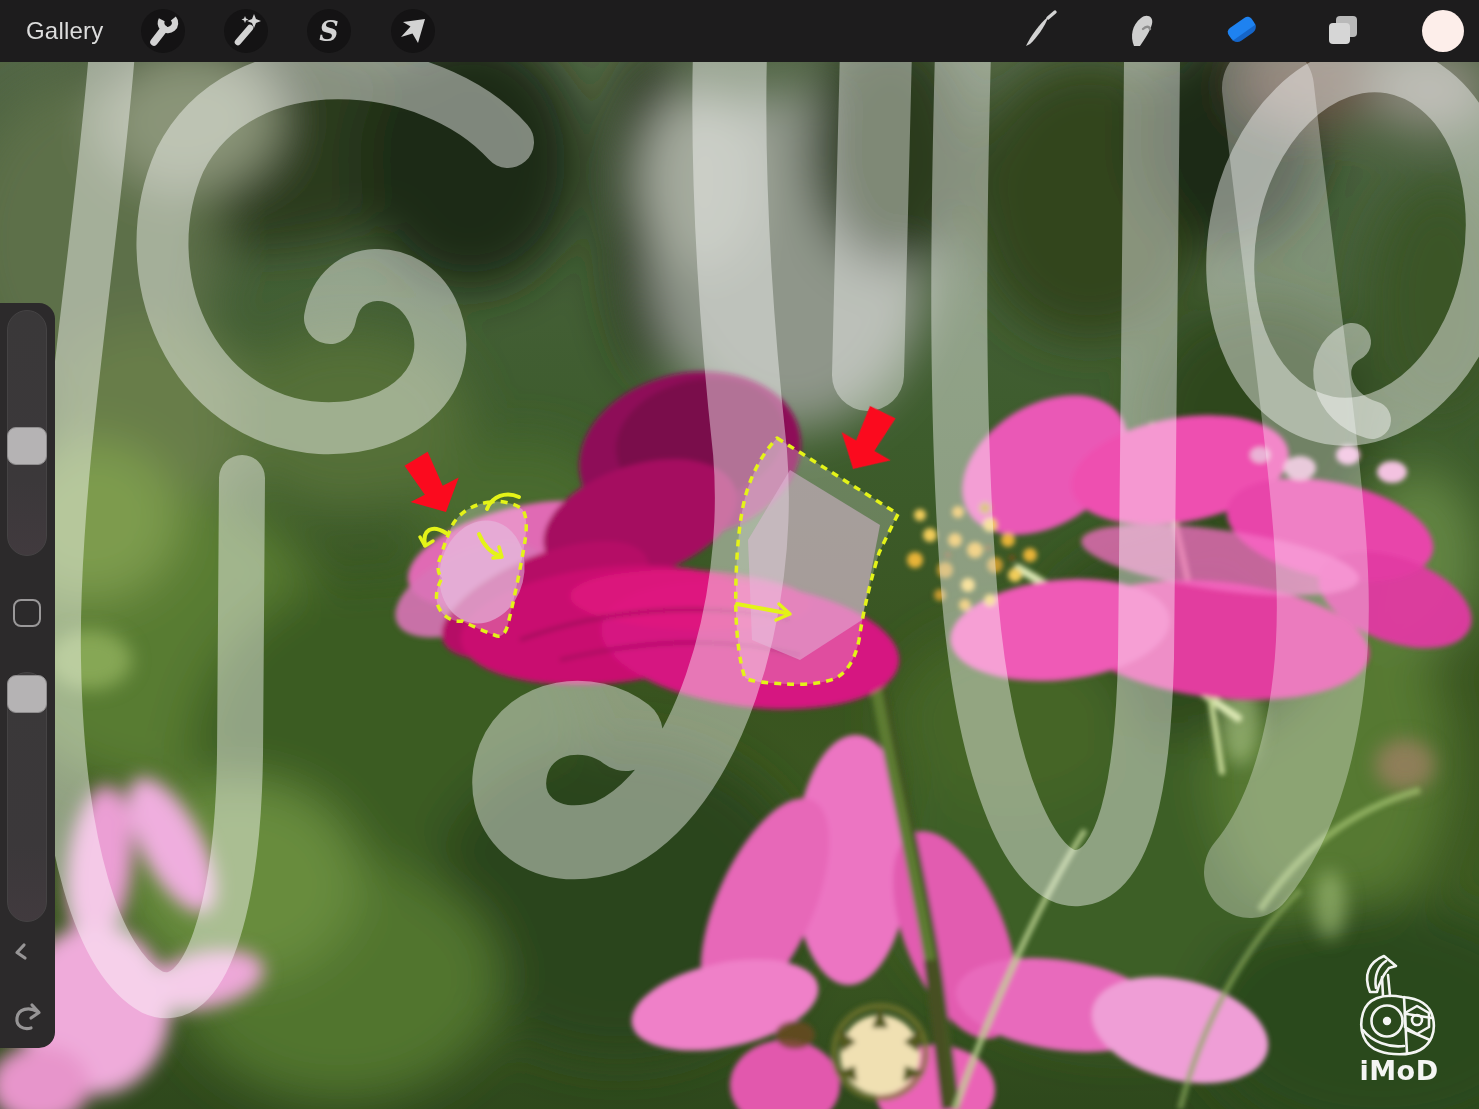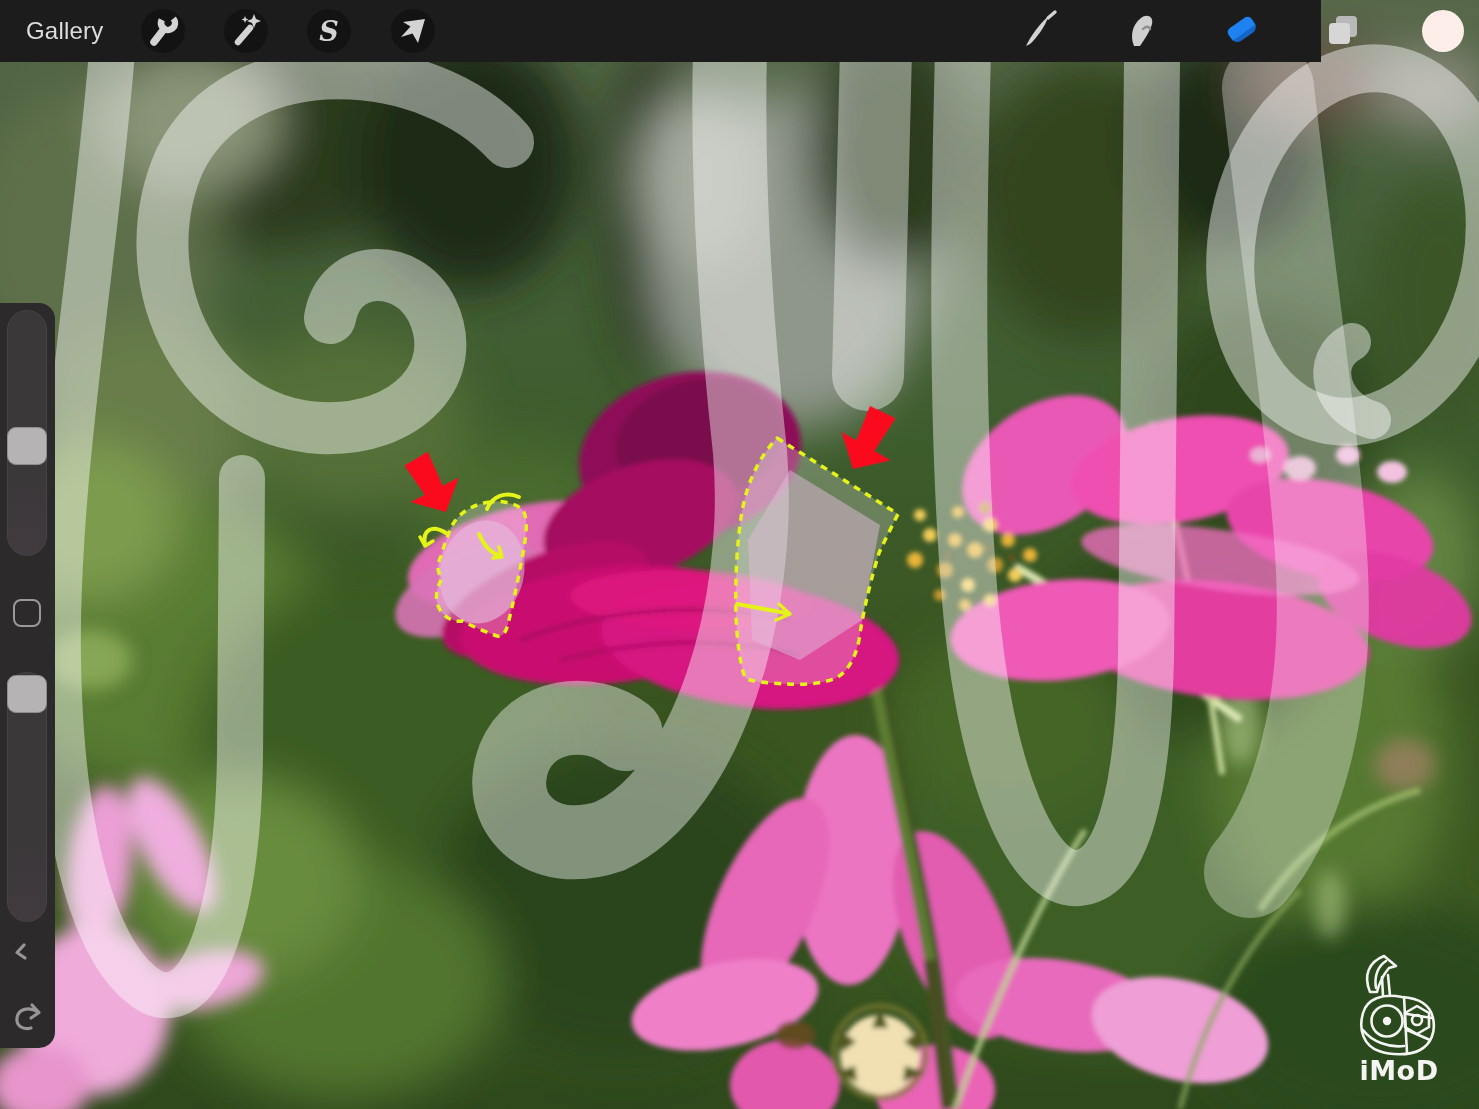--- a/index.html
+++ b/index.html
@@ -2,21 +2,21 @@
 <html style="--accent-blue: #1e82f0; --accent-blue-dark: #1565c8; --toolbar-bg: #1d1c1d; --icon-gray: #d3d3d3; --sidebar-bg: #2c2a2b; --slider-handle: #b5b3b4; --selection-dash: #e4f318; --arrow-red: #fb0a1e; --watermark-white: #ffffff; --swatch-color: #fdeeea;"><head>
 <meta charset="utf-8">
 <style>
   html,body{margin:0;padding:0;background:#000;}
   body{width:1479px;height:1109px;position:relative;overflow:hidden;
        font-family:"Liberation Sans", sans-serif;}
   .stage{position:absolute;inset:0;width:1479px;height:1109px;}
   
   #canvas-svg{position:absolute;left:0;top:0;}
   
-  .topbar{position:absolute;left:0;top:0;width:1321px;height:62px;
+  .topbar{position:absolute;left:0;top:0;width:1479px;height:62px;
           background:var(--toolbar-bg,#1d1c1d);z-index:20;}
   .gallery-label{position:absolute;left:26px;top:50%;transform:translateY(-50%);
           font-size:24px;letter-spacing:.2px;color:#dcdcdc;}
   .tool-circle{position:absolute;top:9px;width:44px;height:44px;border-radius:50%;
           background:#141314;display:flex;align-items:center;justify-content:center;}
   .tool-plain{position:absolute;top:9px;width:44px;height:44px;border-radius:8px;
           display:flex;align-items:center;justify-content:center;}
   .tool-circle svg,.tool-plain svg{display:block;}
   .s-glyph{font-family:"DejaVu Serif", serif;font-style:italic;font-weight:bold;
           font-size:27px;fill:#d3d3d3;}

